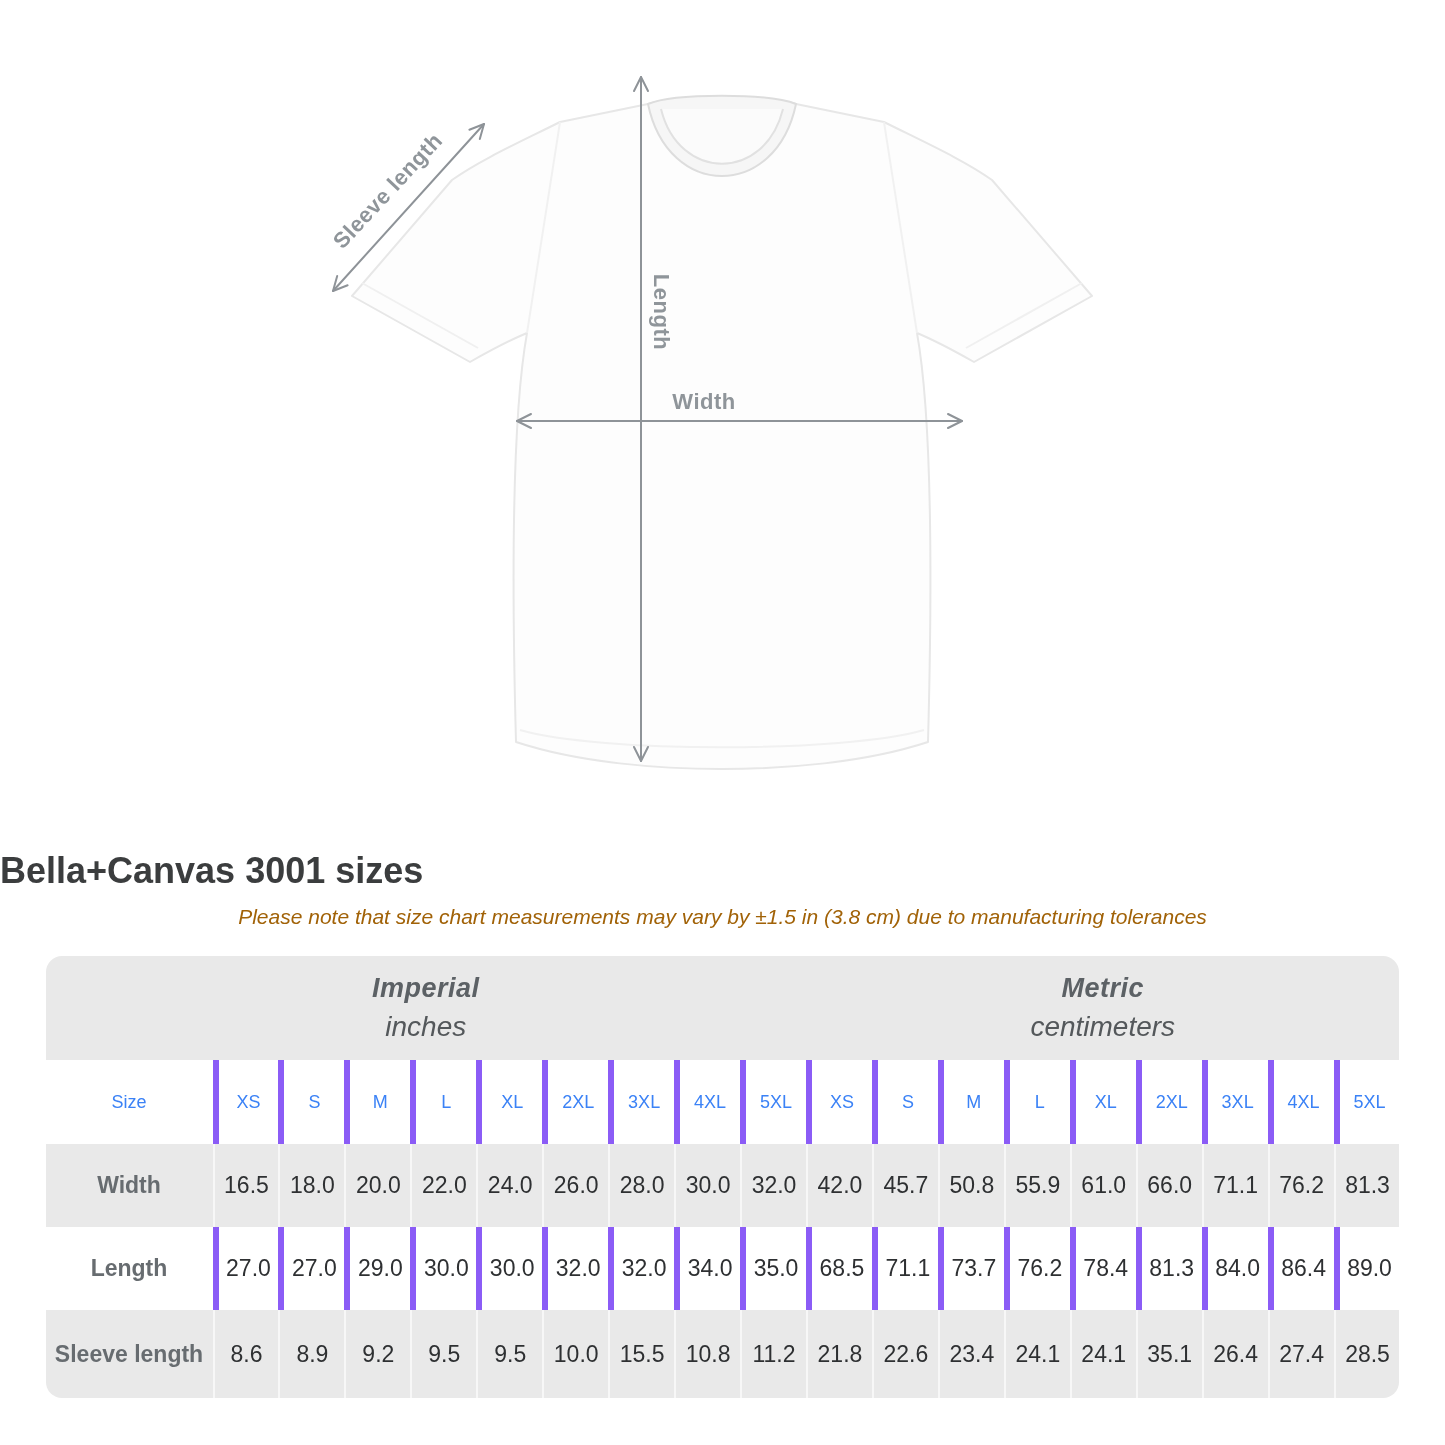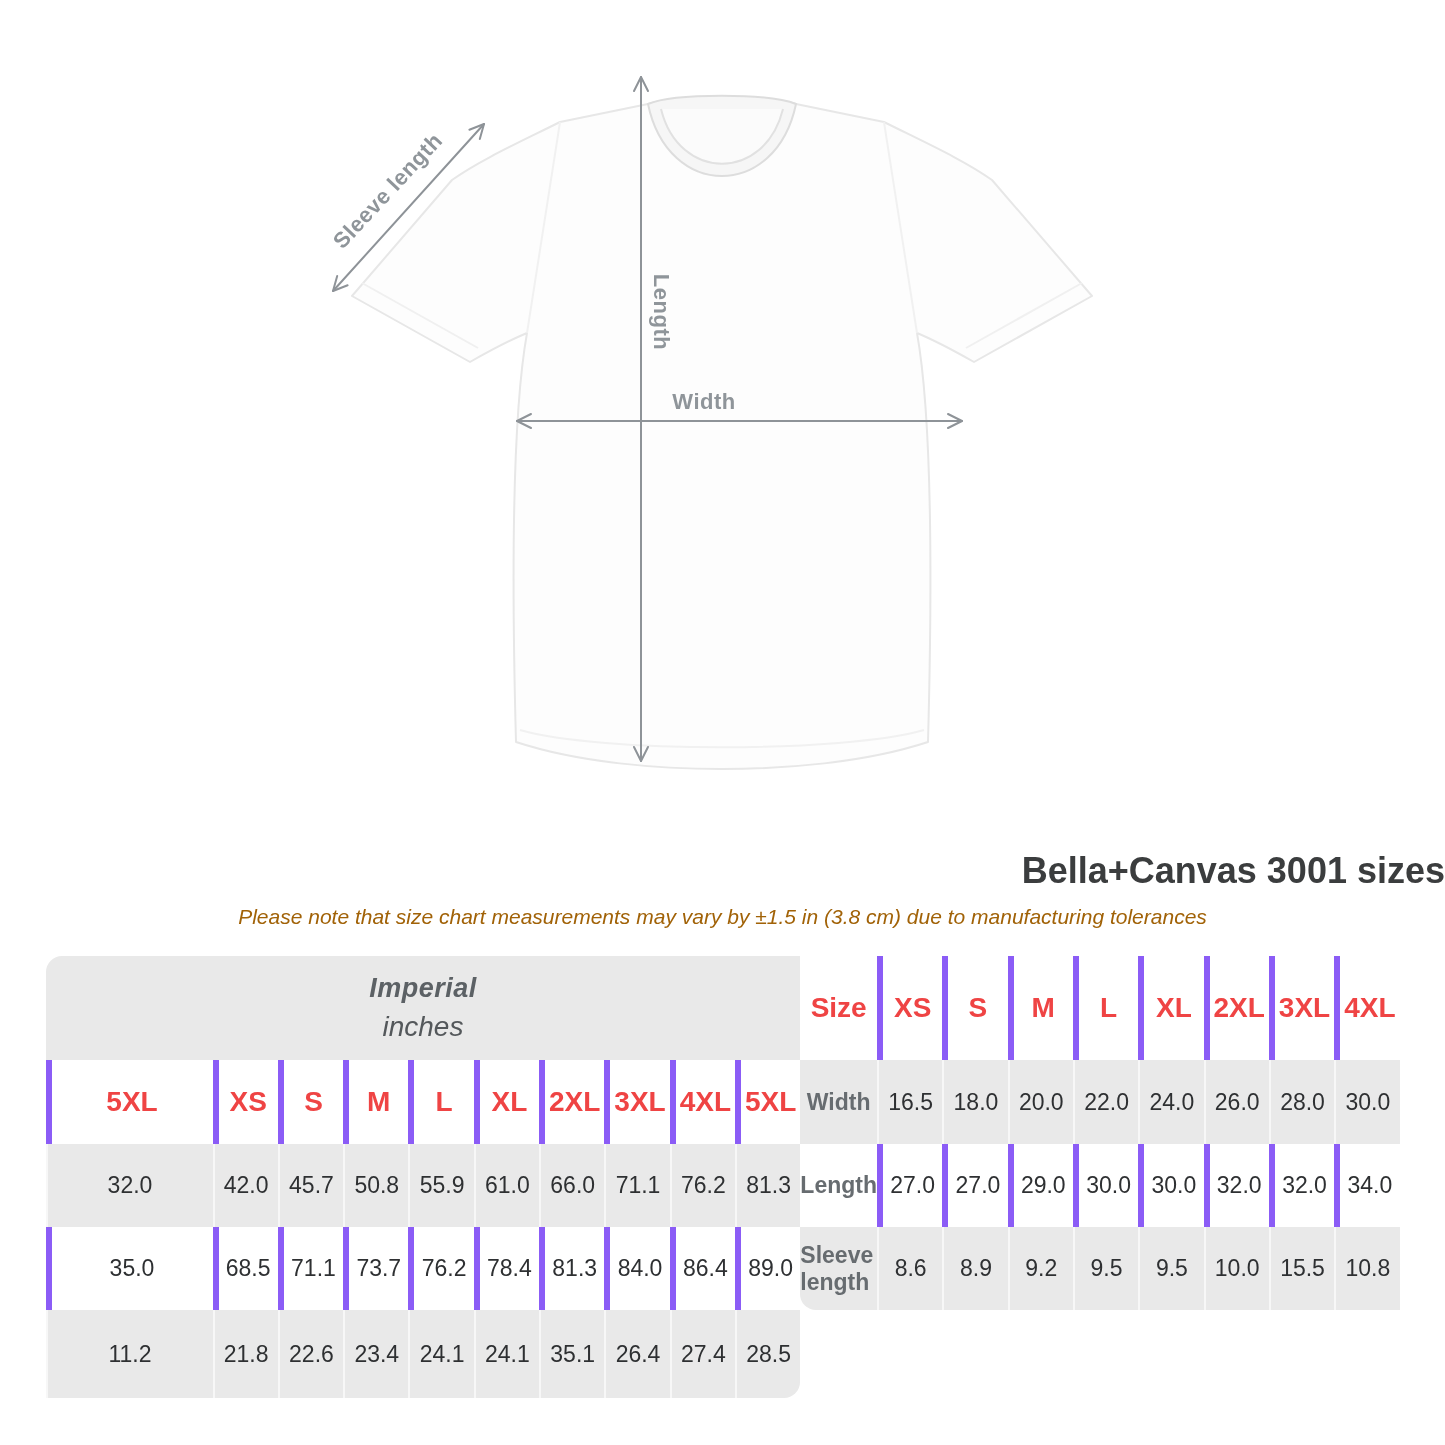--- a/index.html
+++ b/index.html
@@ -19,21 +19,21 @@
     color:#8f959a;
     white-space:nowrap;
     letter-spacing:.5px;
   }
   .lbl-width{left:704px;top:402px;transform:translate(-50%,-50%);}
   .lbl-length{left:661px;top:312px;transform:translate(-50%,-50%) rotate(90deg);}
   .lbl-sleeve{left:388px;top:191px;transform:translate(-50%,-50%) rotate(-47deg);}
   
   .title{
     margin:30px 0 0;
-    text-align:right;
+    text-align:left;
     font-size:36px;
     font-weight:bold;
     color:#3b3d3e;
   }
   .subtitle{
     margin:13px 0 0;
     text-align:center;
     font-size:21px;
     font-style:italic;
     color:#a16207;
@@ -54,21 +54,21 @@
     gap:7px;
   }
   .band-left{grid-column:1 / span 10;border-top-left-radius:16px;}
   .band-right{grid-column:11 / -1;border-top-right-radius:16px;}
   .g-title{font-size:27px;font-weight:bold;font-style:italic;color:#5c6165;letter-spacing:.5px;}
   .g-unit{font-size:28px;font-style:italic;color:#54585b;}
   .c{
     display:flex;align-items:center;justify-content:center;
     font-size:23px;color:#2e3032;
   }
-  .head{font-weight:bold;font-size:28px;color:#ef4444;}
+  .head{font-weight:normal;font-size:18px;color:#3b82f6;}
   .rowlabel{font-weight:bold;font-size:23px;color:#676c70;}
   .bg-w{background:#ffffff;}
   .bg-g{background:#e9e9e9;}
   .sep-w{border-left:6px solid #8b5cf6;}
   .sep-g{border-left:2px solid #f7f7f7;}
   .rb-l{border-bottom-left-radius:16px;}
   .rb-r{border-bottom-right-radius:16px;}
 </style>
 </head>
 <body>
@@ -127,20 +127,24 @@
     <div class="lbl lbl-width">Width</div>
   </div>
 
   <h1 class="title">Bella+Canvas 3001 sizes</h1>
   <p class="subtitle">Please note that size chart measurements may vary by ±1.5 in (3.8 cm) due to manufacturing tolerances</p>
 
   <div class="size-table" id="size-table">
       <div class="band band-left">
         <div class="g-title">Imperial</div>
         <div class="g-unit">inches</div>
+      </div>
+      <div class="band band-right">
+        <div class="g-title">Metric</div>
+        <div class="g-unit">centimeters</div>
       </div>
       <div class="c head bg-w">Size</div>
       <div class="c head bg-w sep-w">XS</div>
       <div class="c head bg-w sep-w">S</div>
       <div class="c head bg-w sep-w">M</div>
       <div class="c head bg-w sep-w">L</div>
       <div class="c head bg-w sep-w">XL</div>
       <div class="c head bg-w sep-w">2XL</div>
       <div class="c head bg-w sep-w">3XL</div>
       <div class="c head bg-w sep-w">4XL</div>

